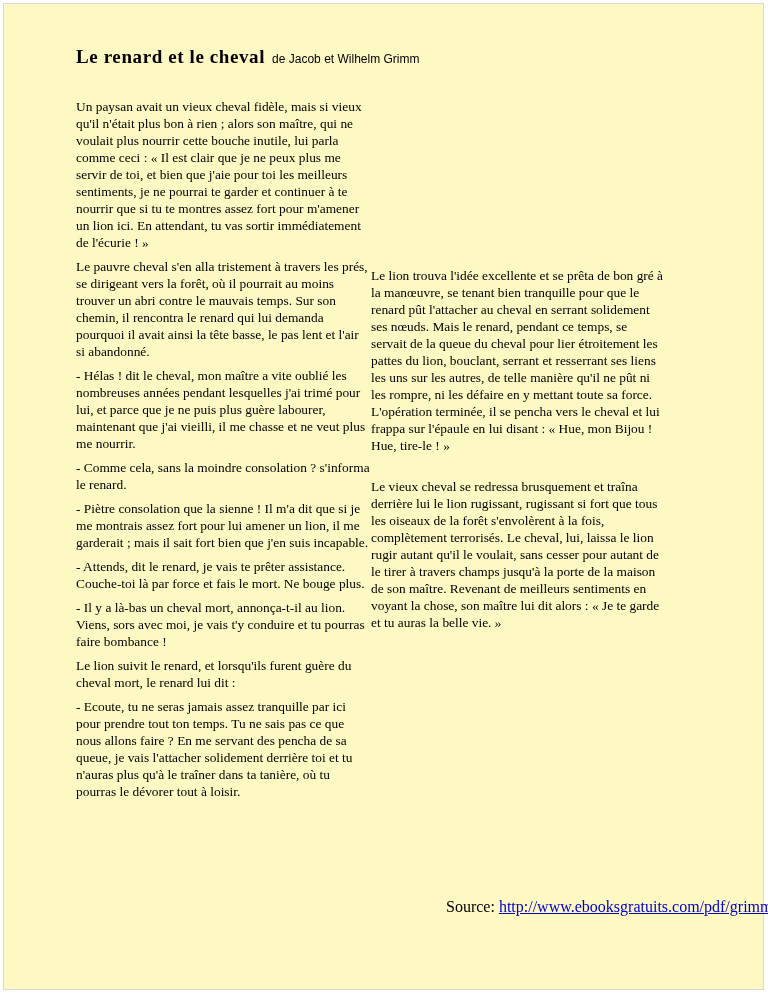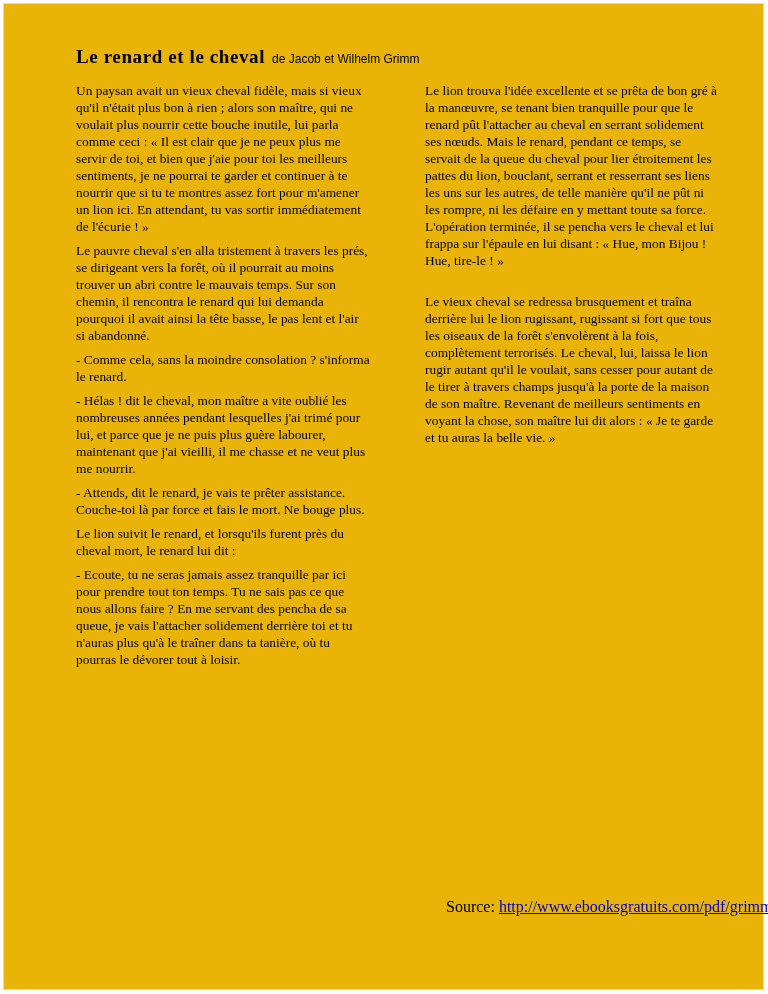--- a/index.html
+++ b/index.html
@@ -10,21 +10,21 @@
   body {
     font-family: "Liberation Serif", serif;
     color: #000000;
     position: relative;
     overflow: hidden;
   }
   .page {
     position: absolute;
     left: 3px; top: 3px;
     width: 761px; height: 987px;
-    background: #eab308;
+    background: #fef9c3;
     border: 1px solid #d9d9d9;
   }
   .doc-header {
     position: absolute;
     left: 72px; top: 42px;
     white-space: nowrap;
   }
   .title {
     display: inline;
     font-size: 19px;
@@ -33,24 +33,24 @@
     font-family: "Liberation Serif", serif;
   }
   .author {
     display: inline;
     font-family: "Liberation Sans", sans-serif;
     font-size: 12px;
     margin-left: 7px;
   }
   .columns {
     position: absolute;
-    left: 72px; top: 78px;
+    left: 72px; top: 94px;
     width: 644px;
     display: flex;
-    gap: 54px;
+    align-items: center;
   }
   .col {
     width: 295px;
     font-size: 13.4px;
     line-height: 17px;
     text-align: left;
   }
   .col p { margin-bottom: 7px; }
   .col p.spacer-before { margin-top: 24px; }
   .source {
@@ -73,24 +73,26 @@
 
   <header class="doc-header">
     <h1 class="title">Le renard et le cheval</h1><span class="author">de Jacob et Wilhelm Grimm</span>
   </header>
 
   <main class="columns">
 
     <section class="col">
       <p>Un paysan avait un vieux cheval fidèle, mais si vieux qu'il n'était plus bon à rien ; alors son maître, qui ne voulait plus nourrir cette bouche inutile, lui parla comme ceci : « Il est clair que je ne peux plus me servir de toi, et bien que j'aie pour toi les meilleurs sentiments, je ne pourrai te garder et continuer à te nourrir que si tu te montres assez fort pour m'amener un lion ici. En attendant, tu vas sortir immédiatement de l'écurie ! »</p>
       <p>Le pauvre cheval s'en alla tristement à travers les prés, se dirigeant vers la forêt, où il pourrait au moins trouver un abri contre le mauvais temps. Sur son chemin, il rencontra le renard qui lui demanda pourquoi il avait ainsi la tête basse, le pas lent et l'air si abandonné.</p>
+      <p>- Hélas ! dit le cheval, mon maître a vite oublié les nombreuses années pendant lesquelles j'ai trimé pour lui, et parce que je ne puis plus guère labourer, maintenant que j'ai vieilli, il me chasse et ne veut plus me nourrir.</p>
       <p>- Comme cela, sans la moindre consolation ? s'informa le renard.</p>
-      <p>- Hélas ! dit le cheval, mon maître a vite oublié les nombreuses années pendant lesquelles j'ai trimé pour lui, et parce que je ne puis plus guère labourer, maintenant que j'ai vieilli, il me chasse et ne veut plus me nourrir.</p>
+      <p>- Piètre consolation que la sienne ! Il m'a dit que si je me montrais assez fort pour lui amener un lion, il me garderait ; mais il sait fort bien que j'en suis incapable.</p>
       <p>- Attends, dit le renard, je vais te prêter assistance. Couche-toi là par force et fais le mort. Ne bouge plus.</p>
-      <p>Le lion suivit le renard, et lorsqu'ils furent près du cheval mort, le renard lui dit :</p>
+      <p>- Il y a là-bas un cheval mort, annonça-t-il au lion. Viens, sors avec moi, je vais t'y conduire et tu pourras faire bombance !</p>
+      <p>Le lion suivit le renard, et lorsqu'ils furent guère du cheval mort, le renard lui dit :</p>
       <p>- Ecoute, tu ne seras jamais assez tranquille par ici pour prendre tout ton temps. Tu ne sais pas ce que nous allons faire ? En me servant des pencha de sa queue, je vais l'attacher solidement derrière toi et tu n'auras plus qu'à le traîner dans ta tanière, où tu pourras le dévorer tout à loisir.</p>
     </section>
 
     <section class="col">
       <p>Le lion trouva l'idée excellente et se prêta de bon gré à la manœuvre, se tenant bien tranquille pour que le renard pût l'attacher au cheval en serrant solidement ses nœuds. Mais le renard, pendant ce temps, se servait de la queue du cheval pour lier étroitement les pattes du lion, bouclant, serrant et resserrant ses liens les uns sur les autres, de telle manière qu'il ne pût ni les rompre, ni les défaire en y mettant toute sa force. L'opération terminée, il se pencha vers le cheval et lui frappa sur l'épaule en lui disant : « Hue, mon Bijou ! Hue, tire-le ! »</p>
       <p class="spacer-before">Le vieux cheval se redressa brusquement et traîna derrière lui le lion rugissant, rugissant si fort que tous les oiseaux de la forêt s'envolèrent à la fois, complètement terrorisés. Le cheval, lui, laissa le lion rugir autant qu'il le voulait, sans cesser pour autant de le tirer à travers champs jusqu'à la porte de la maison de son maître. Revenant de meilleurs sentiments en voyant la chose, son maître lui dit alors : « Je te garde et tu auras la belle vie. »</p>
     </section>
 
   </main>
 

